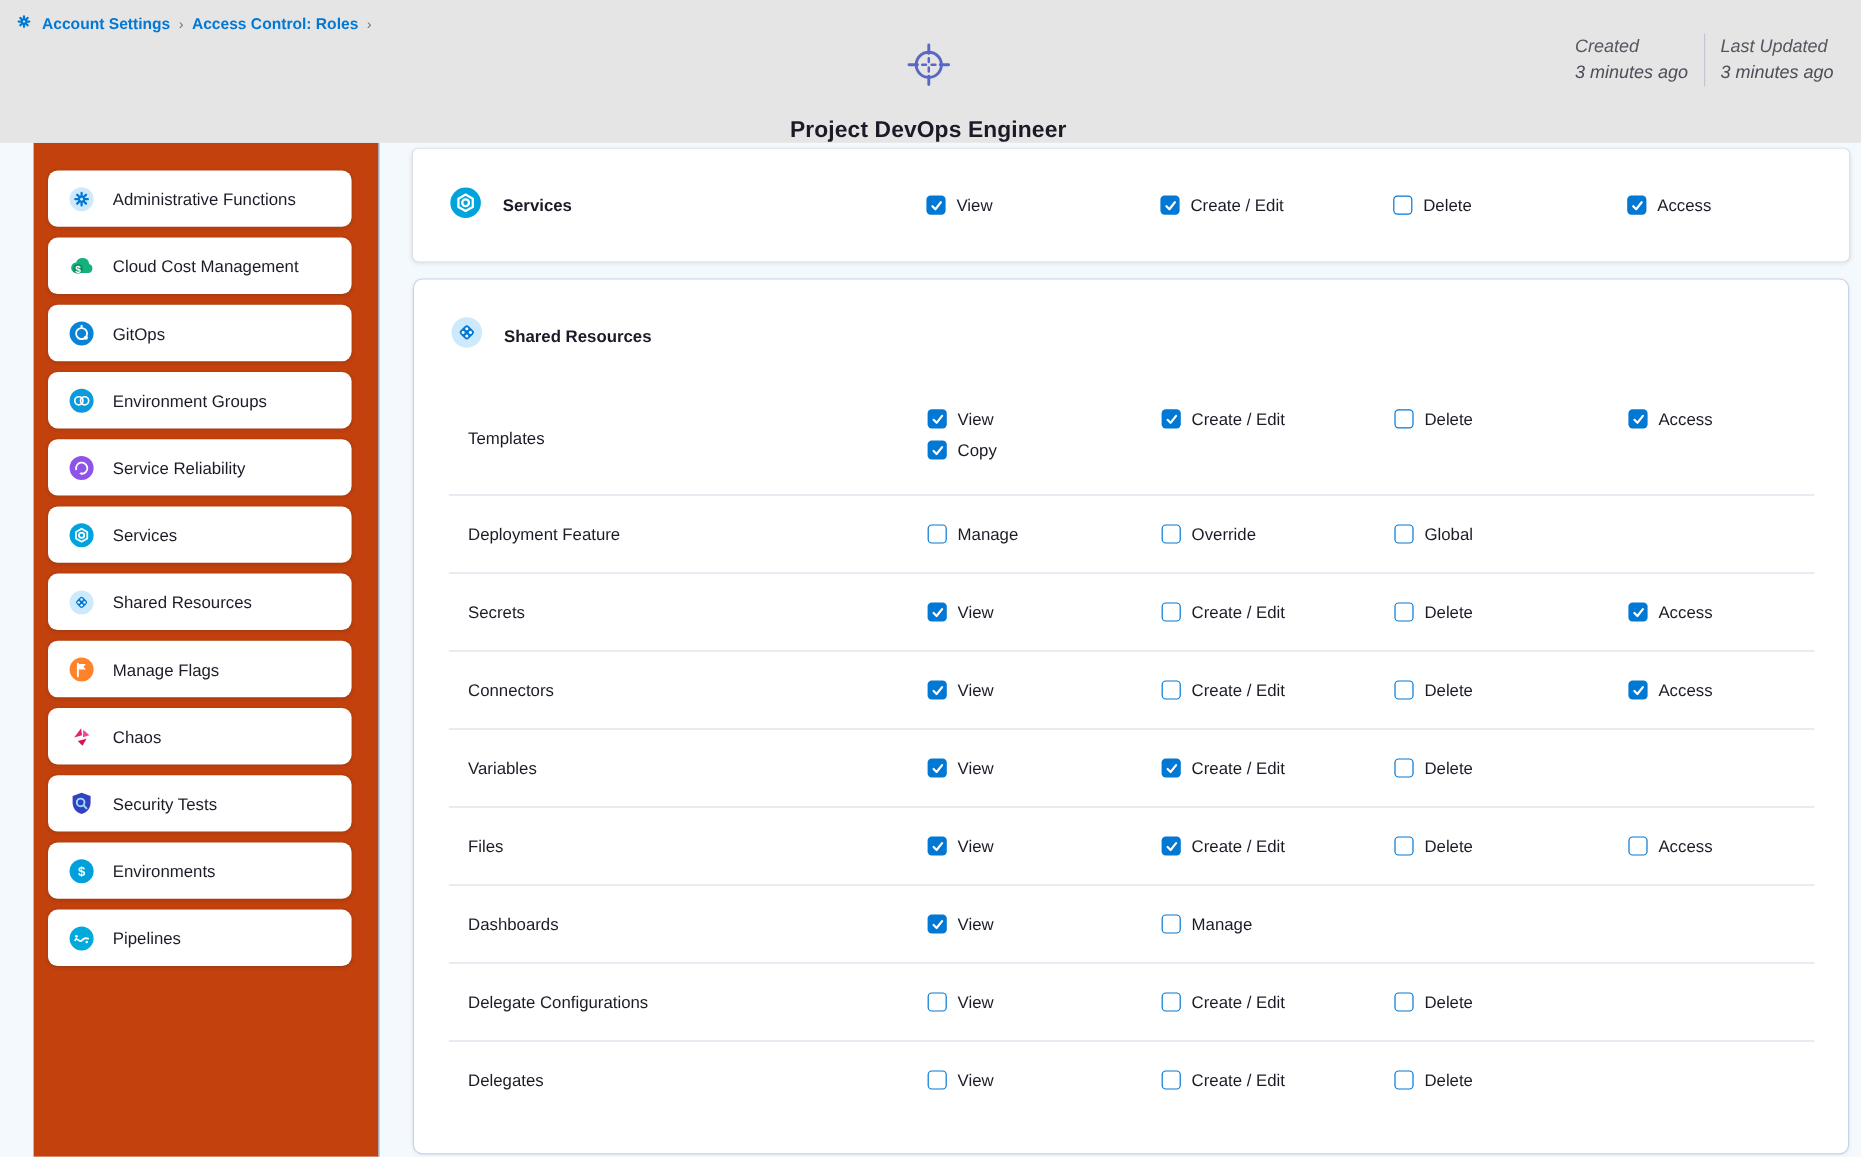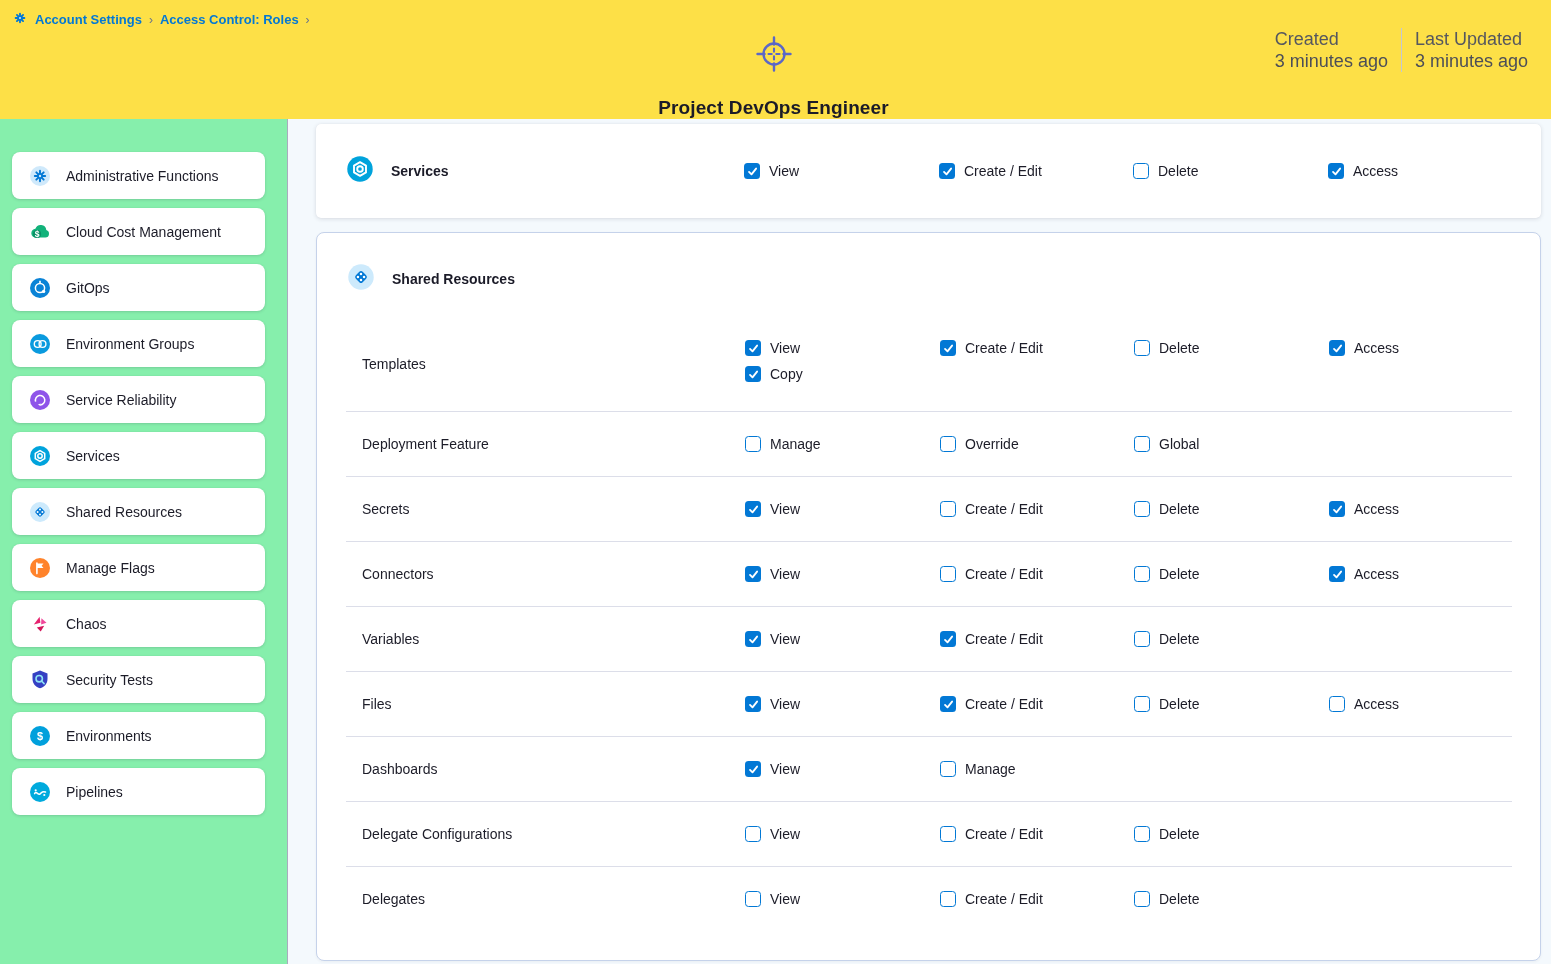--- a/index.html
+++ b/index.html
@@ -4,39 +4,40 @@
 <style>
   html,body{margin:0;padding:0;}
   body{
     width:1551px;height:964px;overflow:hidden;
     font-family:"Liberation Sans", sans-serif;
     background:#f4f9fd;color:#1c1c28;
     -webkit-font-smoothing:antialiased;
   }
   
   .page-header{
-    height:119px;background:#fde047;box-sizing:border-box;
+    height:119px;background:#e5e5e5;box-sizing:border-box;
     padding:10px 16px 0 12px;position:relative;
   }
   .breadcrumb{display:flex;align-items:center;gap:7px;font-size:13px;font-weight:700;color:#0278d5;}
   .crumb{cursor:pointer;text-decoration:none;color:#0278d5;}
   .crumb-sep{color:#66738c;font-weight:400;font-size:12px;}
   .title-row{display:flex;align-items:center;gap:19px;margin-top:5px;flex-direction:column;}
   .page-title{font-size:19px;font-weight:600;color:#1b1b28;margin:0;letter-spacing:.1px;}
   .meta{position:absolute;top:28px;right:10px;display:flex;align-items:stretch;}
-  .meta-col{padding:0 13px;font-size:18px;line-height:22px;}
+  .meta-col{padding:0 13px;font-size:15px;line-height:22px;font-style:italic;}
   .meta-label{color:#55575f;}
   .meta-value{color:#4c4e58;}
   .meta-divider{width:1px;background:#c3c6d4;}
   
   .content{display:flex;height:845px;}
   .sidebar{
     width:288px;box-sizing:border-box;flex:0 0 288px;
-    background:#86efac;border-right:1px solid #a9abbe;
-    padding:33px 0 0 12px;
+    background:#c2410c;border-right:1px solid #a9abbe;
+    padding:23px 0 0 12px;
+    margin-left:28px;
   }
   .side-item{
     width:253px;height:47px;box-sizing:border-box;margin-bottom:9px;
     background:#fff;border-radius:8px;
     box-shadow:0 1px 3px rgba(40,41,61,.16), 0 0 1px rgba(40,41,61,.08);
     display:flex;align-items:center;gap:15px;padding-left:17px;cursor:pointer;
   }
   .side-label{font-size:14px;color:#1c1c28;}
   .ic{width:22px;height:22px;border-radius:50%;display:flex;align-items:center;justify-content:center;flex:0 0 auto;}
   .main{flex:1;box-sizing:border-box;padding:5px 10px 0 28px;}

